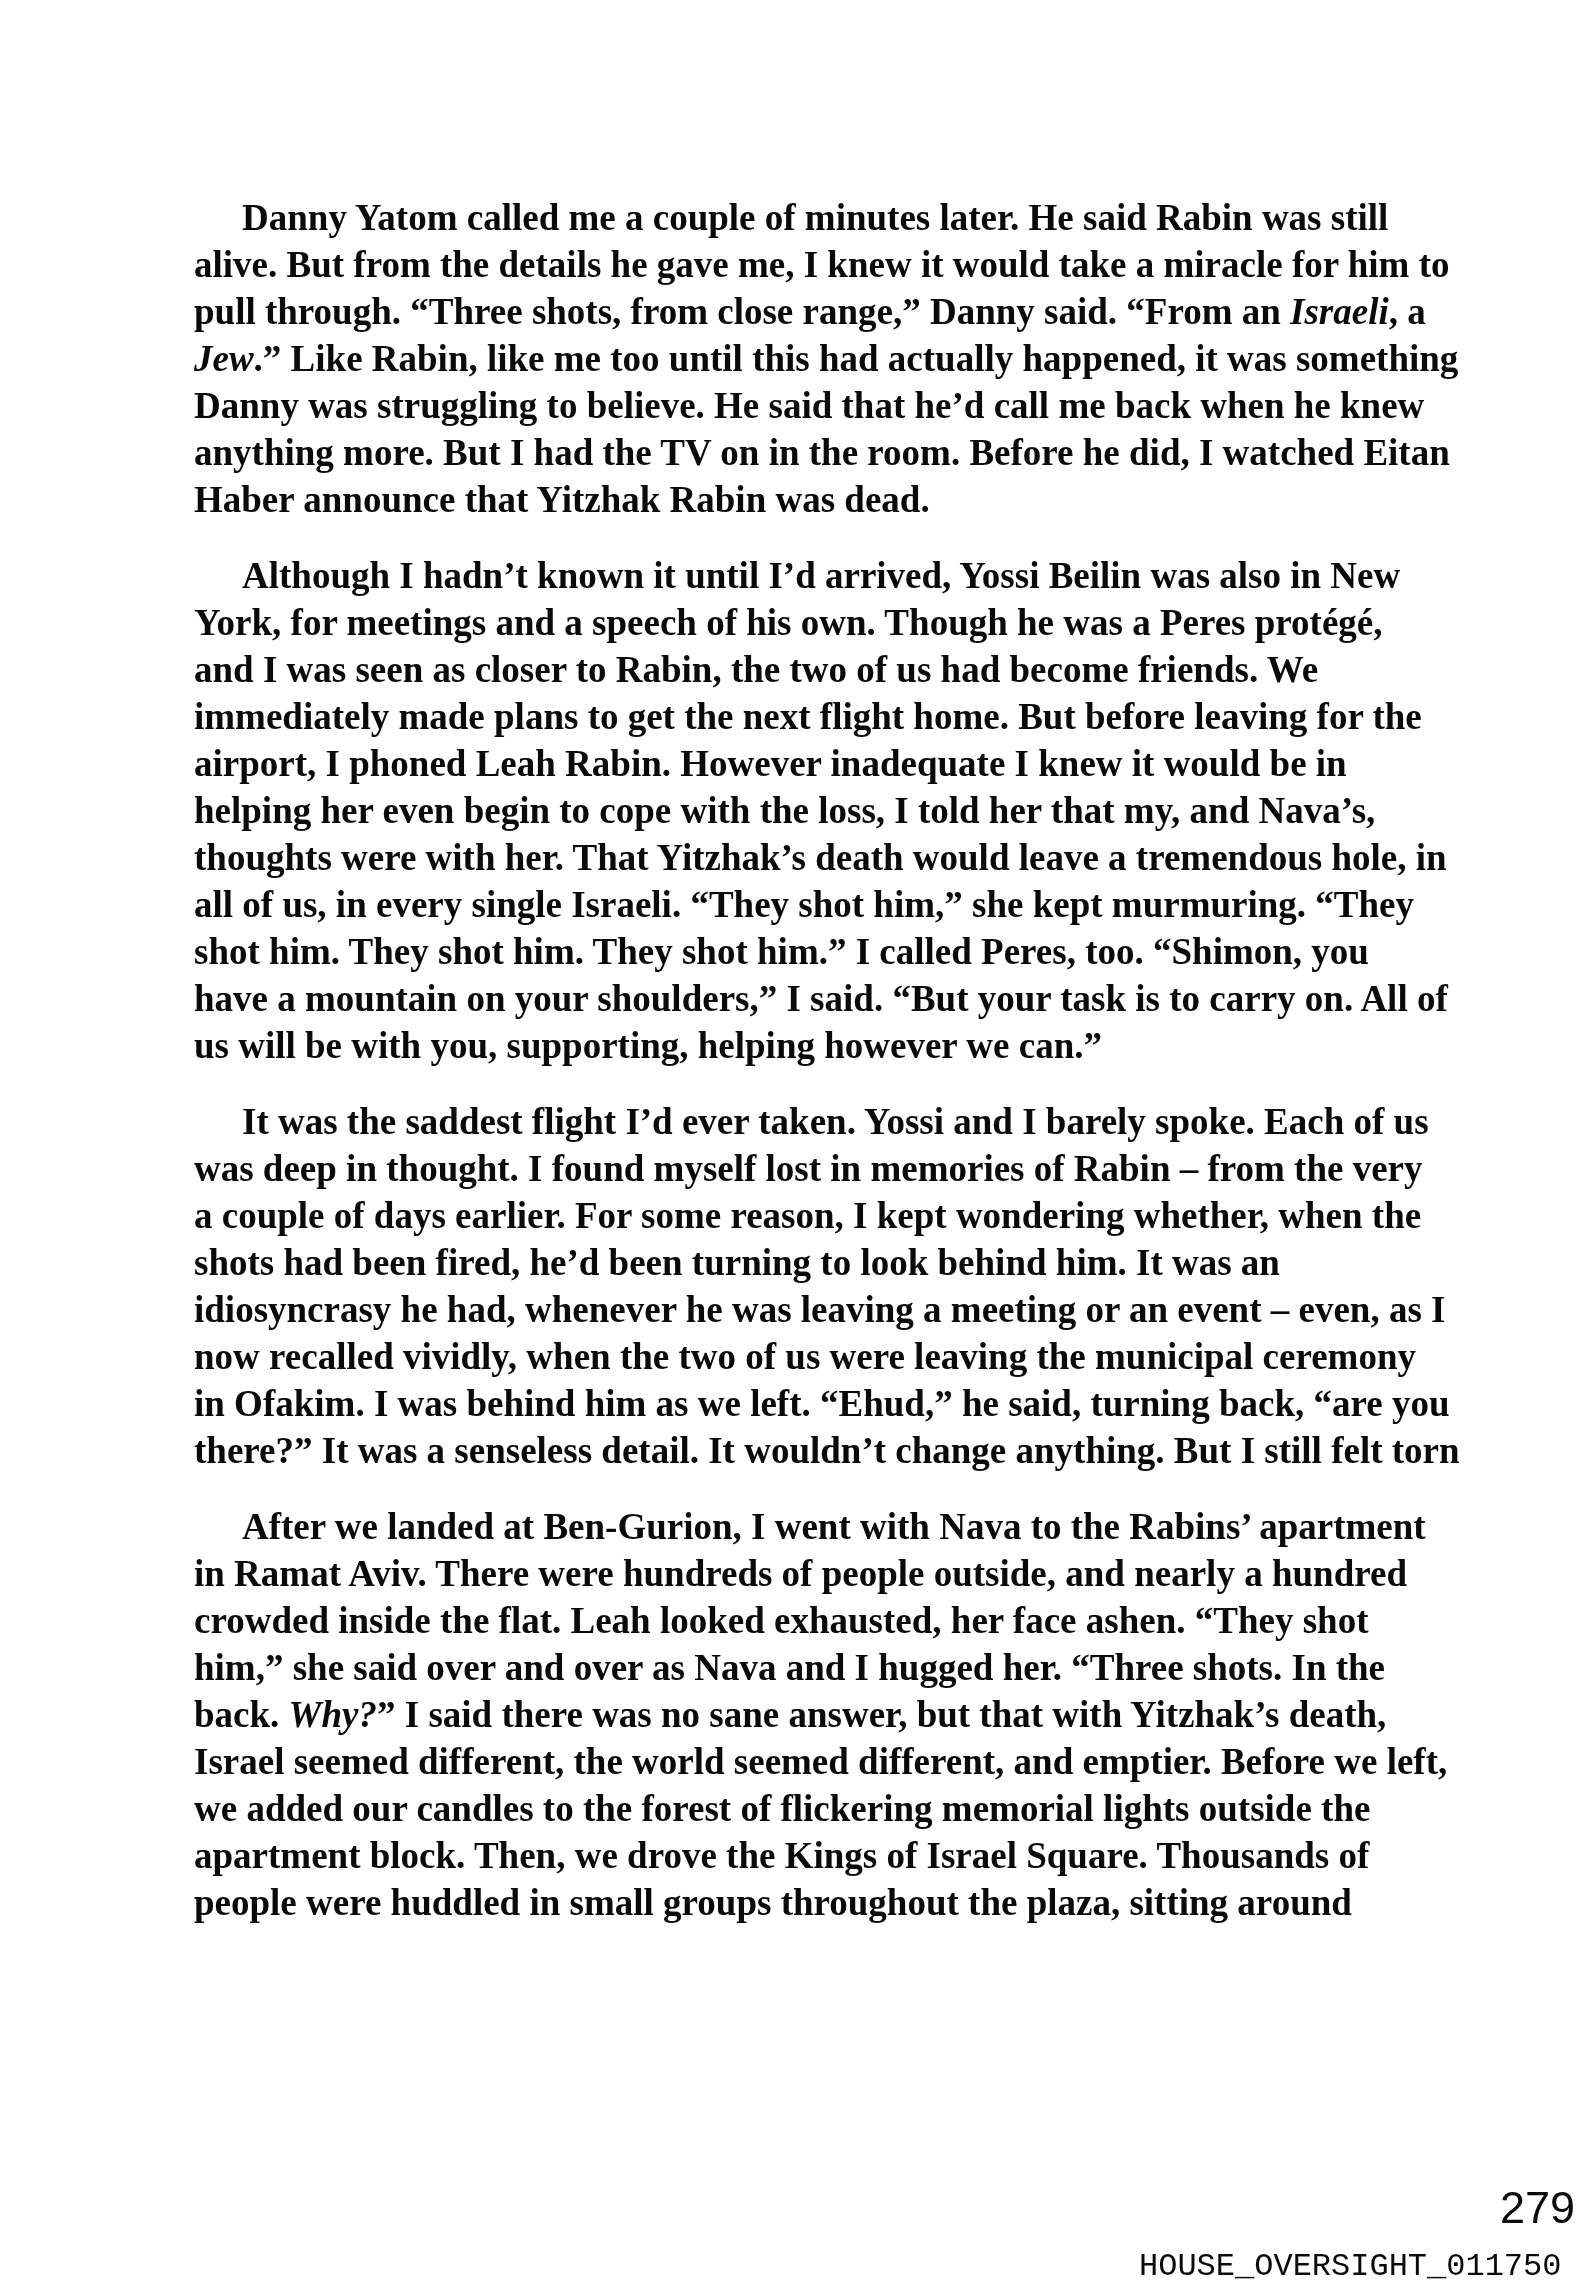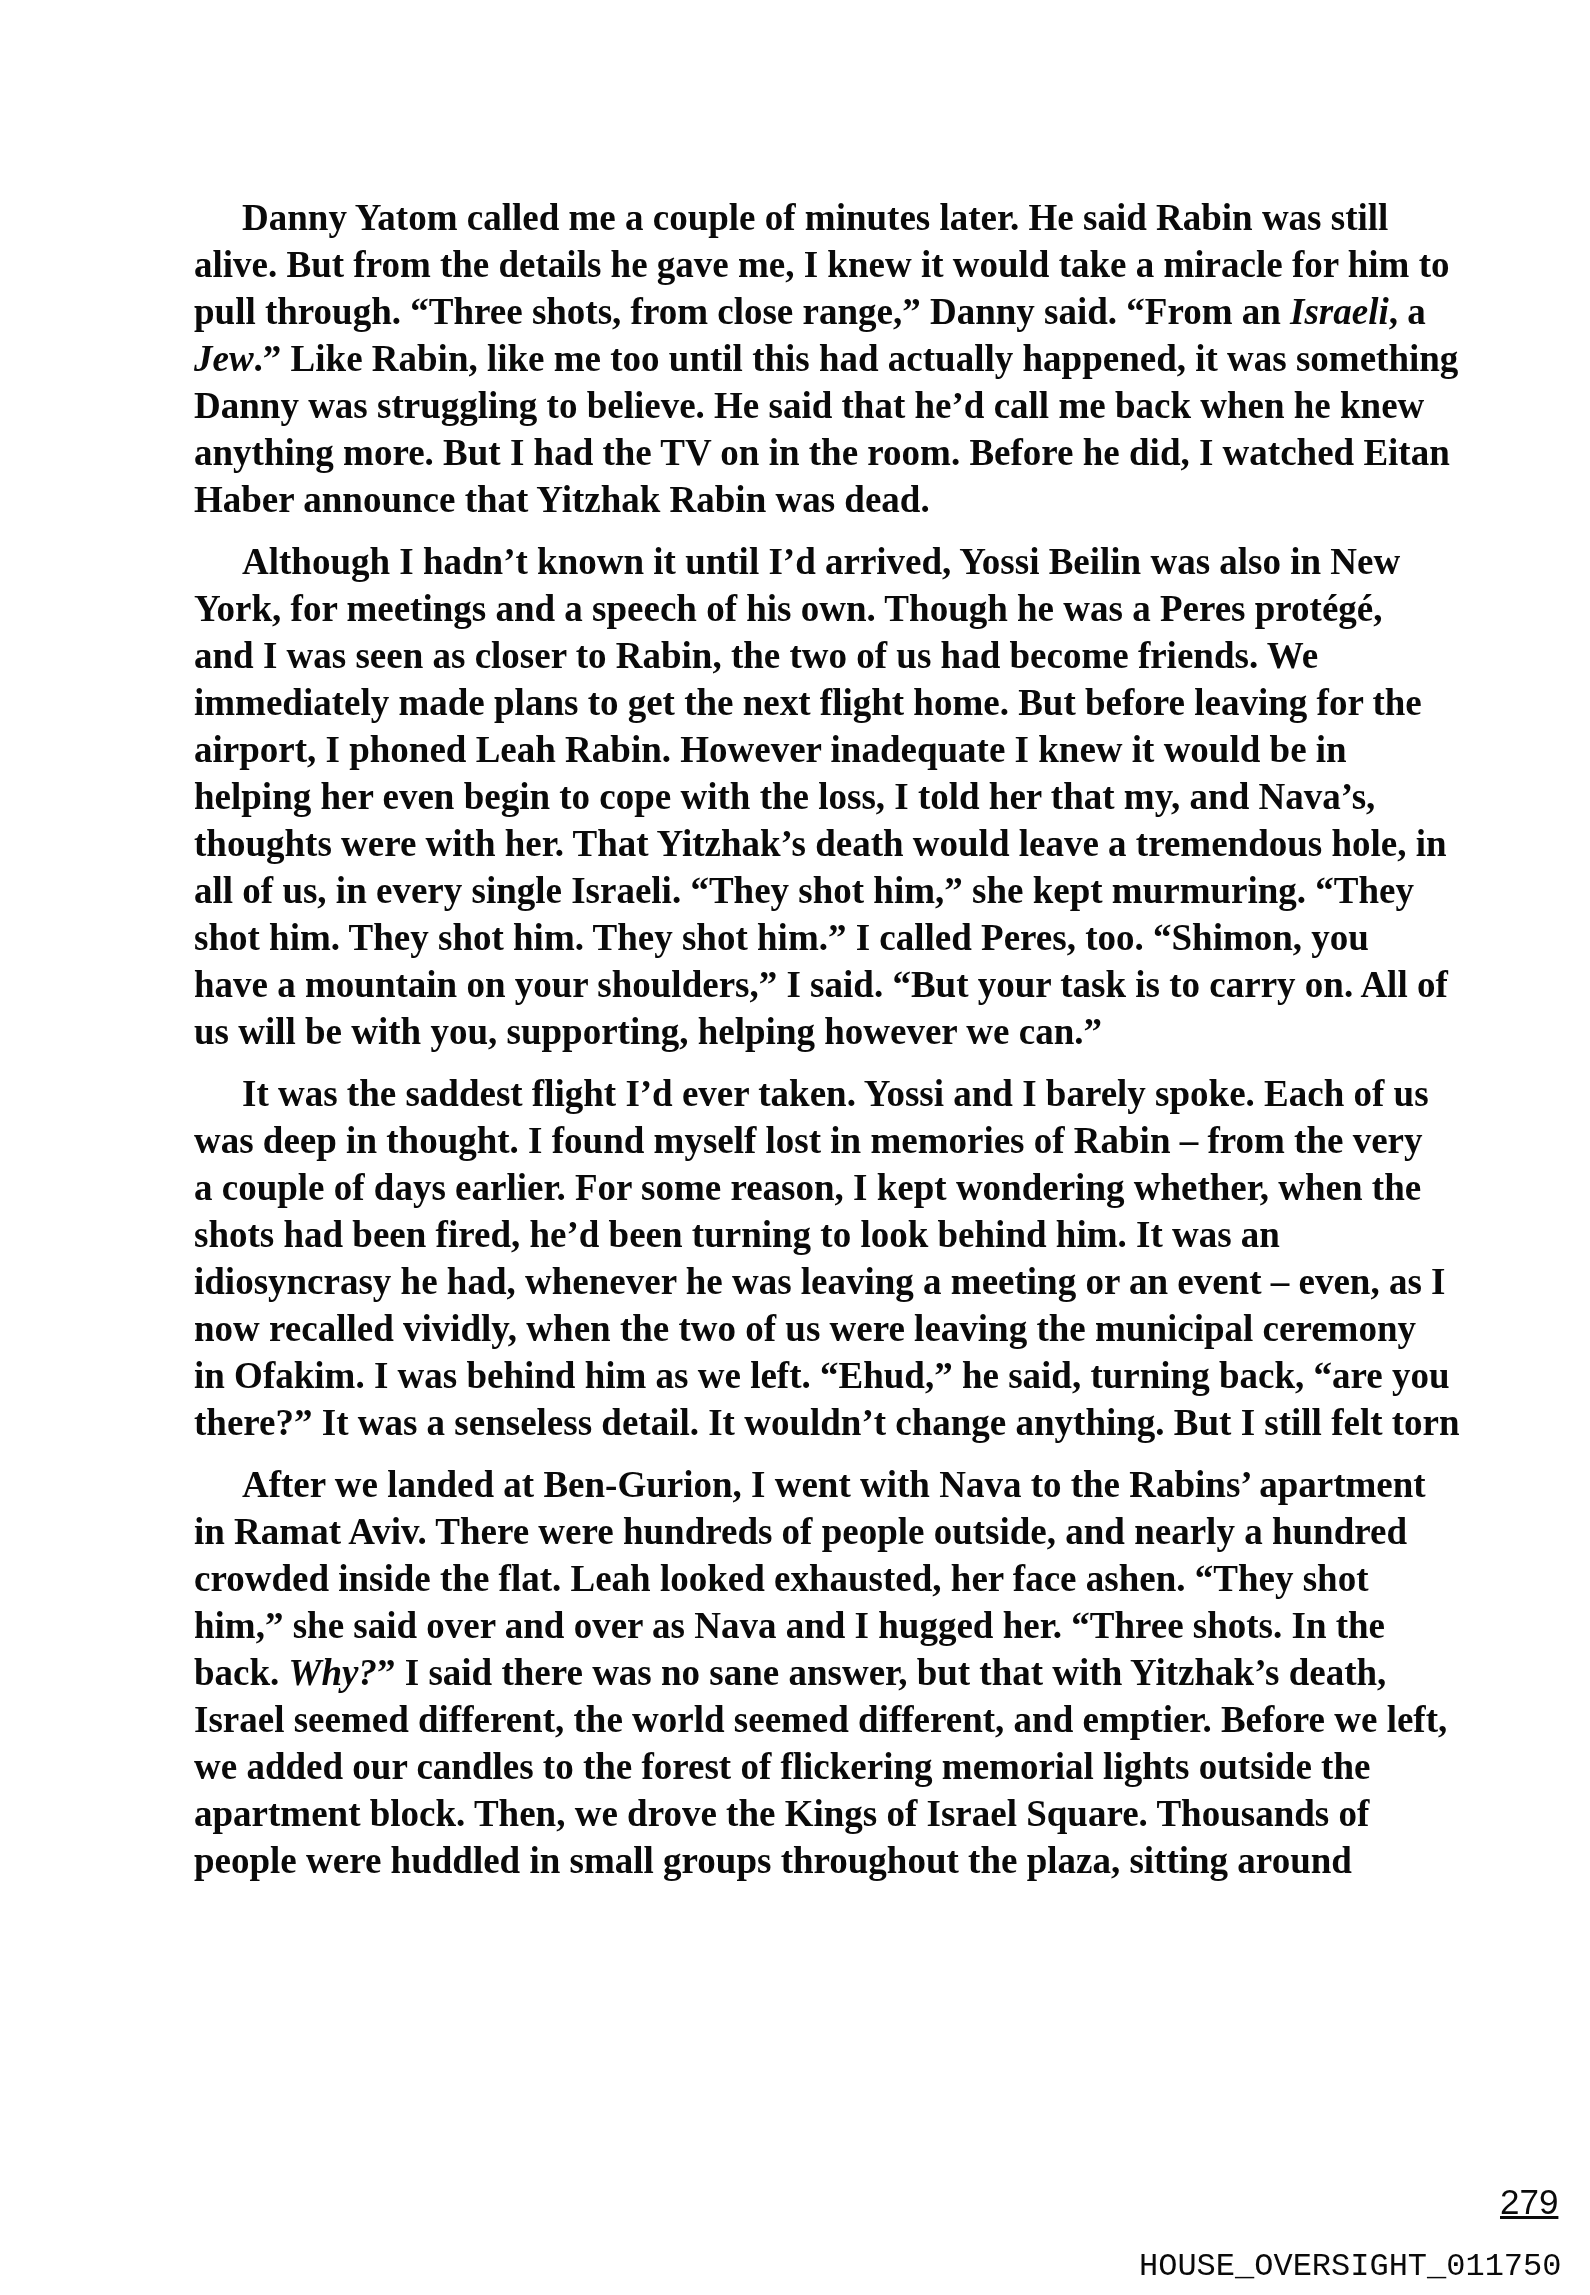--- a/index.html
+++ b/index.html
@@ -26,41 +26,40 @@
     position:absolute;
     left:194px;
     top:194px;
     width:1219px;
     color:var(--ink);
     font-family:"Liberation Serif", serif;
     font-size:37px;
     line-height:47px;
   }
   .paragraph{margin:0;font-weight:bold;}
-  .paragraph + .paragraph{margin-top:15px;}
+  .paragraph + .paragraph{margin-top:29px;}
   .text-line{
     white-space:nowrap;
     height:47px;
   }
   .text-line.first{
     text-indent:48px;
   }
   .text-line .italic{
     font-style:italic;
   }
   .page-number{
     position:absolute;
     top:2182px;
     left:1500px;
     color:var(--ink);
     font-family:"Liberation Sans", sans-serif;
-    font-size:35px;
+    font-size:45px;
     line-height:normal;
     white-space:nowrap;
-    text-decoration:underline;
   }
   .bates-stamp{
     position:absolute;
     top:2248px;
     left:1139px;
     color:var(--ink);
     font-family:Liberation Mono, monospace;
     font-size:32px;
     line-height:normal;
     white-space:nowrap;

